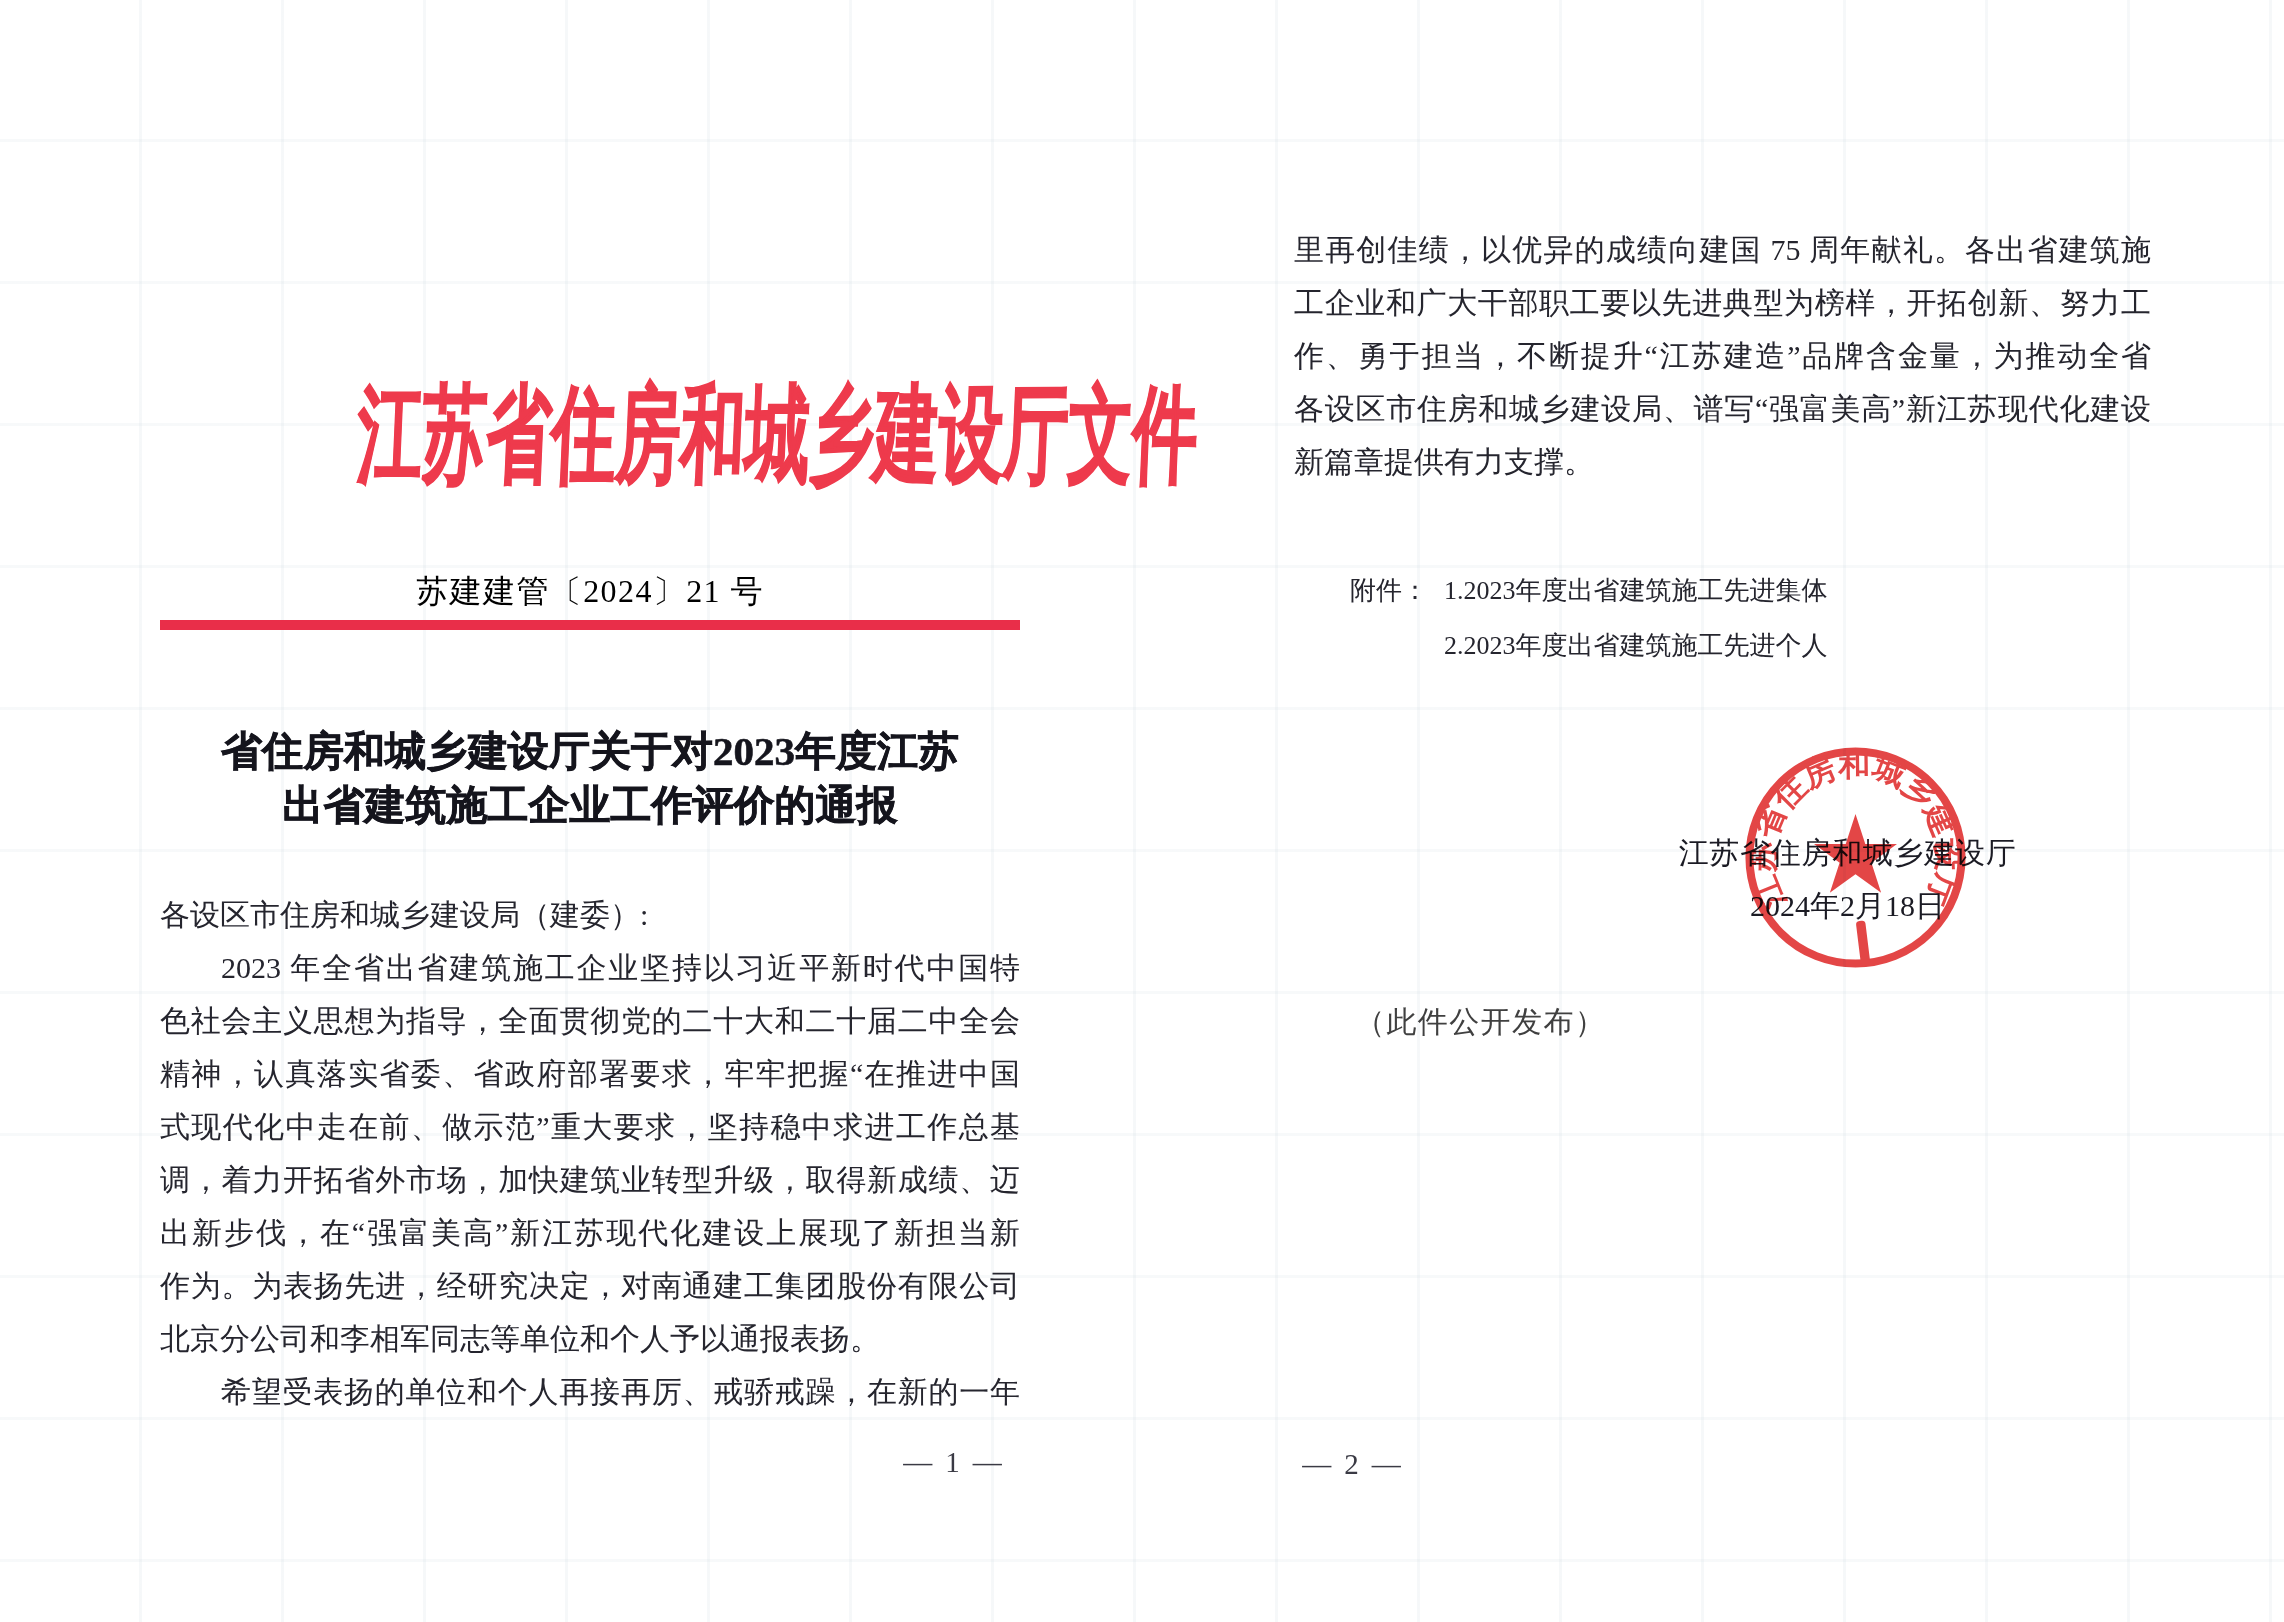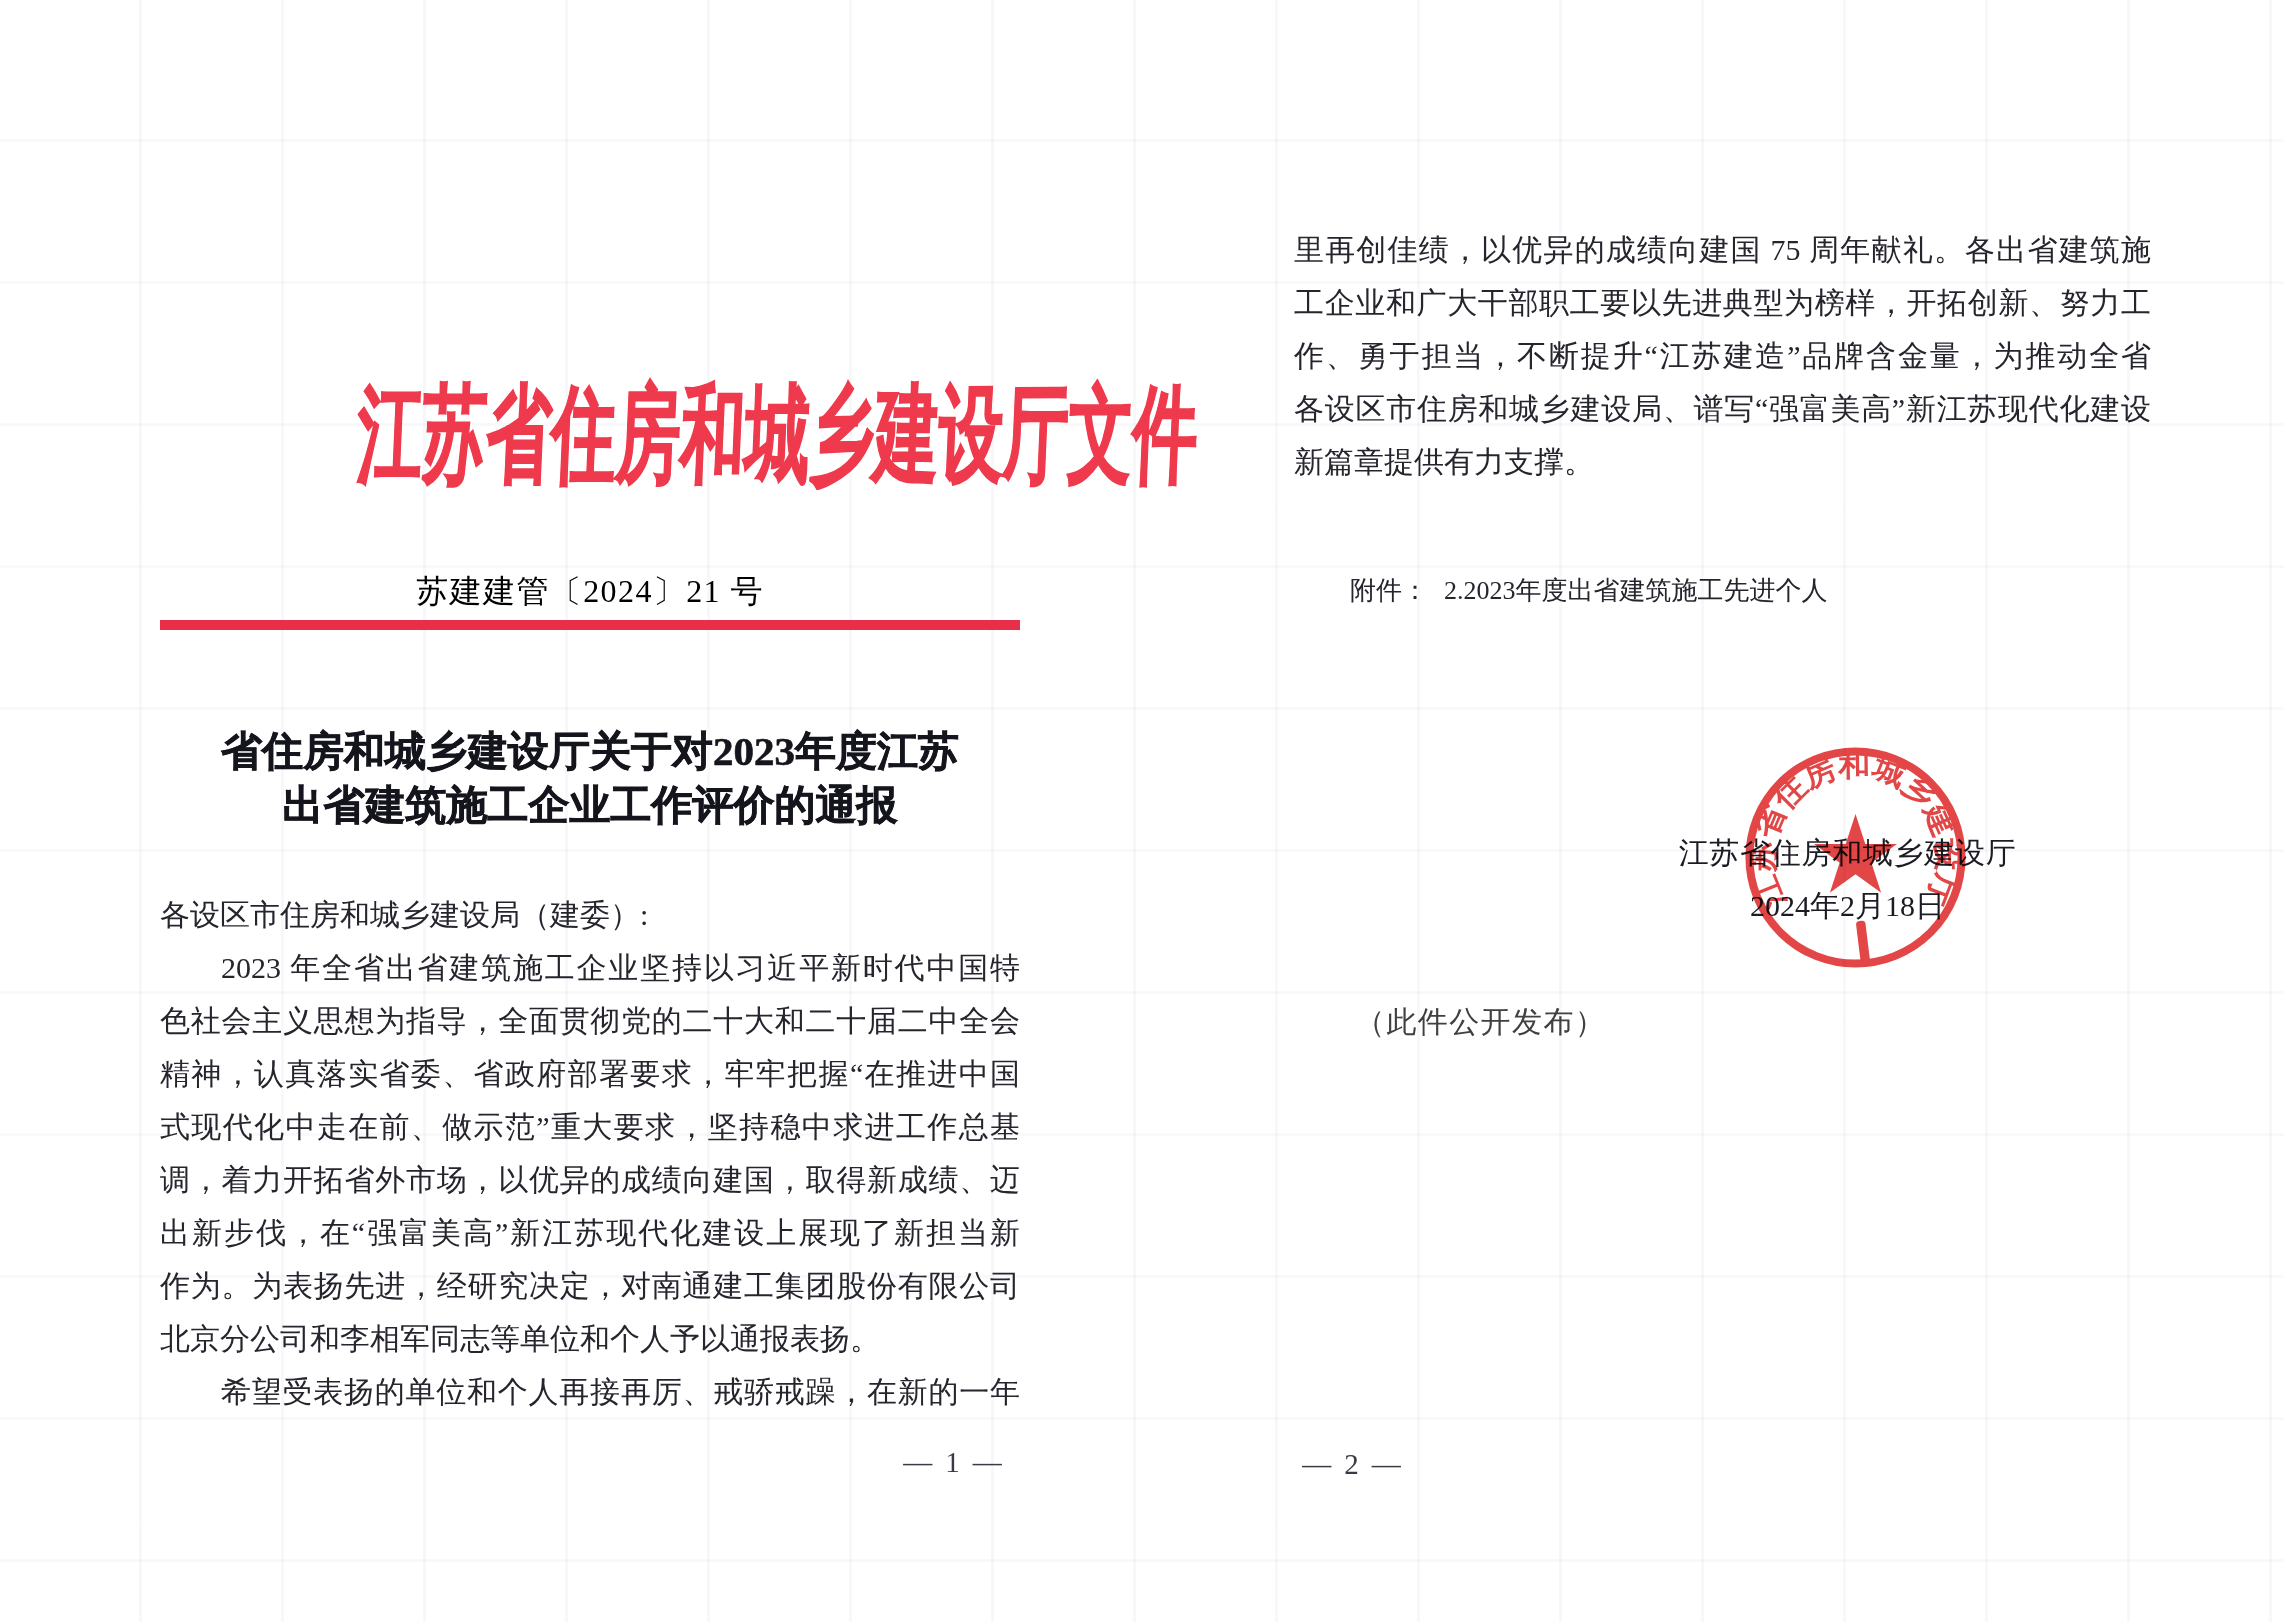--- a/index.html
+++ b/index.html
@@ -72,40 +72,41 @@
     <div>省住房和城乡建设厅关于对2023年度江苏</div>
     <div>出省建筑施工企业工作评价的通报</div>
   </div>
 
   <div class="bodyblock body-1">
     <div class="line">各设区市住房和城乡建设局（建委）:</div>
     <div class="line jl ind">2023 年全省出省建筑施工企业坚持以习近平新时代中国特</div>
     <div class="line jl">色社会主义思想为指导，全面贯彻党的二十大和二十届二中全会</div>
     <div class="line jl">精神，认真落实省委、省政府部署要求，牢牢把握“在推进中国</div>
     <div class="line jl">式现代化中走在前、做示范”重大要求，坚持稳中求进工作总基</div>
-    <div class="line jl">调，着力开拓省外市场，以优异的成绩向建国，取得新成绩、迈</div>
+    <div class="line jl">调，着力开拓省外市场，加快建筑业转型升级，取得新成绩、迈</div>
     <div class="line jl">出新步伐，在“强富美高”新江苏现代化建设上展现了新担当新</div>
     <div class="line jl">作为。为表扬先进，经研究决定，对南通建工集团股份有限公司</div>
     <div class="line">北京分公司和李相军同志等单位和个人予以通报表扬。</div>
     <div class="line jl ind">希望受表扬的单位和个人再接再厉、戒骄戒躁，在新的一年</div>
   </div>
 </div>
 
 <div class="page page-2">
   <div class="bodyblock body-2">
     <div class="line jl">里再创佳绩，以优异的成绩向建国 75 周年献礼。各出省建筑施</div>
     <div class="line jl">工企业和广大干部职工要以先进典型为榜样，开拓创新、努力工</div>
     <div class="line jl">作、勇于担当，不断提升“江苏建造”品牌含金量，为推动全省</div>
     <div class="line jl">各设区市住房和城乡建设局、谱写“强富美高”新江苏现代化建设</div>
     <div class="line">新篇章提供有力支撑。</div>
   </div>
 
   <div class="attach">
     <div>附件：</div>
     <div class="attach-items">
+      <div>1.2023年度出省建筑施工先进集体</div>
       <div>2.2023年度出省建筑施工先进个人</div>
     </div>
   </div>
 </div>
 
 <div class="signer">江苏省住房和城乡建设厅</div>
 <div class="issue-date">2024年2月18日</div>
 <div class="note">（此件公开发布）</div>
 
 <svg class="seal" viewBox="0 0 318 318">

